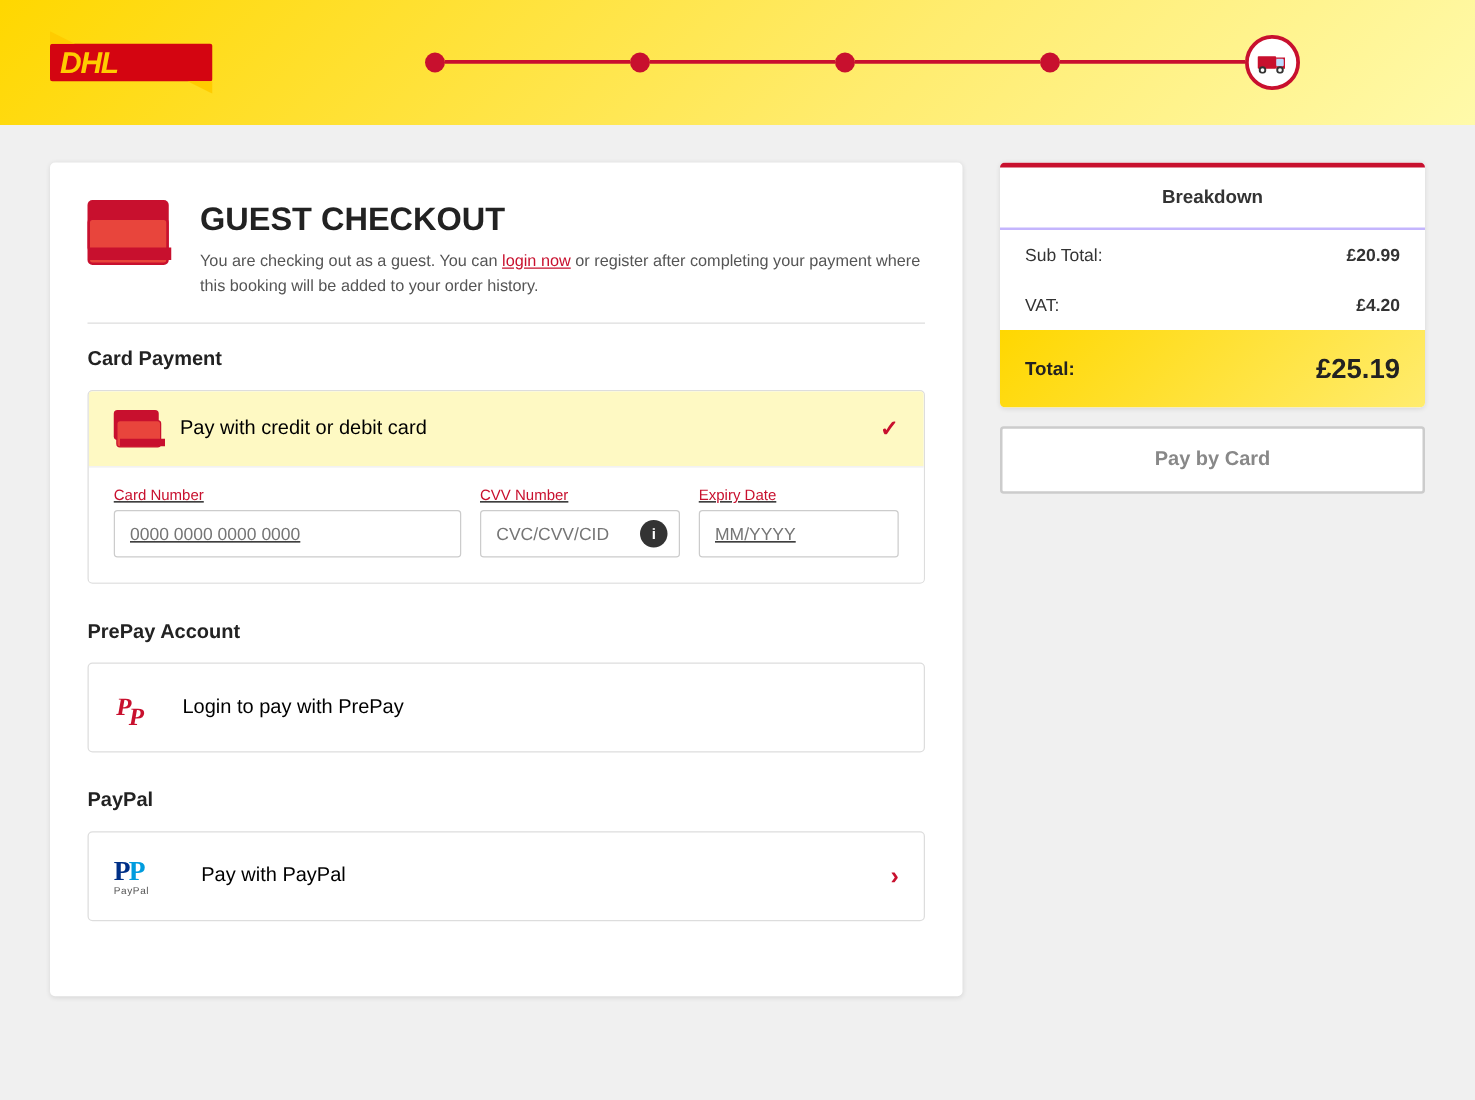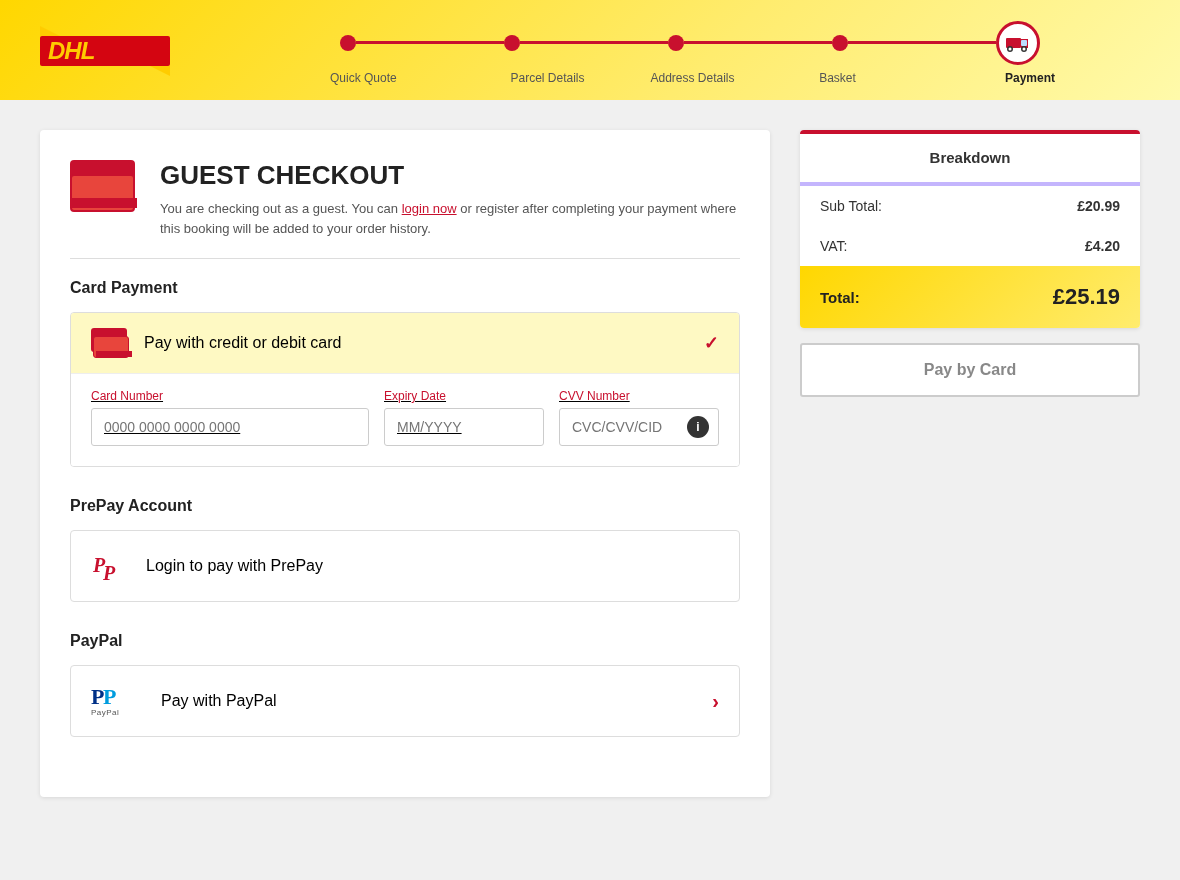--- a/index.html
+++ b/index.html
@@ -326,21 +326,21 @@
     .breakdown-box {
       background: white;
       border-radius: 4px;
       overflow: hidden;
       box-shadow: 0 1px 4px rgba(0,0,0,0.1);
     }
     .breakdown-header {
       border-top: 4px solid #C8102E;
       padding: 15px 20px;
       text-align: center;
-      border-bottom: 4px solid #c4b5fd;
+      border-bottom: 2px solid #c4b5fd;
     }
     .breakdown-header span {
       font-size: 15px;
       font-weight: bold;
       color: #333;
     }
     .breakdown-row {
       display: flex;
       justify-content: space-between;
       padding: 12px 20px;
@@ -412,27 +412,20 @@
         <svg width="24" height="18" viewBox="0 0 24 18" fill="none">
           <rect x="0" y="4" width="15" height="10" fill="#C8102E" rx="1"></rect>
           <polygon points="15,5 22,5 22,14 15,14" fill="#C8102E"></polygon>
           <rect x="15" y="6" width="6" height="6" fill="#BBDDFF" rx="1"></rect>
           <circle cx="4" cy="15" r="3" fill="#333"></circle>
           <circle cx="4" cy="15" r="1.5" fill="white"></circle>
           <circle cx="18" cy="15" r="3" fill="#333"></circle>
           <circle cx="18" cy="15" r="1.5" fill="white"></circle>
         </svg>
       </div>
-    </div>
-    <div class="s-labels">
-      <span class="s-lbl">Quick Quote</span>
-      <span class="s-lbl">Parcel Details</span>
-      <span class="s-lbl">Address Details</span>
-      <span class="s-lbl">Basket</span>
-      <span class="s-lbl bold">Payment</span>
     </div>
   </div>
 </div>
 
 <div class="page-content">
 
   <div class="left-panel">
 
     <div class="guest-header">
       <div class="wallet-icon">
@@ -465,31 +458,31 @@
         </div>
         <span class="chevron-down">✓</span>
       </div>
 
       <div class="card-form-area">
         <div class="form-row">
           <div class="form-group full">
             <label class="form-label">Card Number</label>
             <input class="form-input" type="text" placeholder="0000 0000 0000 0000" style="">
           </div>
-          <div class="form-group half">
-            <label class="form-label">Expiry Date</label>
-            <input class="form-input" type="text" placeholder="MM/YYYY" style="">
-          </div>
           <div class="form-group cvv-group">
             <label class="form-label">CVV Number</label>
             <div class="cvv-wrapper">
               <input class="form-input" type="text" placeholder="CVC/CVV/CID" style="">
               <div class="info-icon">i</div>
             </div>
           </div>
+          <div class="form-group half">
+            <label class="form-label">Expiry Date</label>
+            <input class="form-input" type="text" placeholder="MM/YYYY" style="">
+          </div>
         </div>
       </div>
     </div>
 
     <div class="section-title">PrePay Account</div>
     <div class="prepay-box payment-box">
       <div class="prepay-logo">
 
         <svg width="40" height="40" viewBox="0 0 40 40">
           <text x="2" y="26" font-family="Arial Black" font-size="20" font-weight="900" font-style="italic" fill="#C8102E">P</text>

